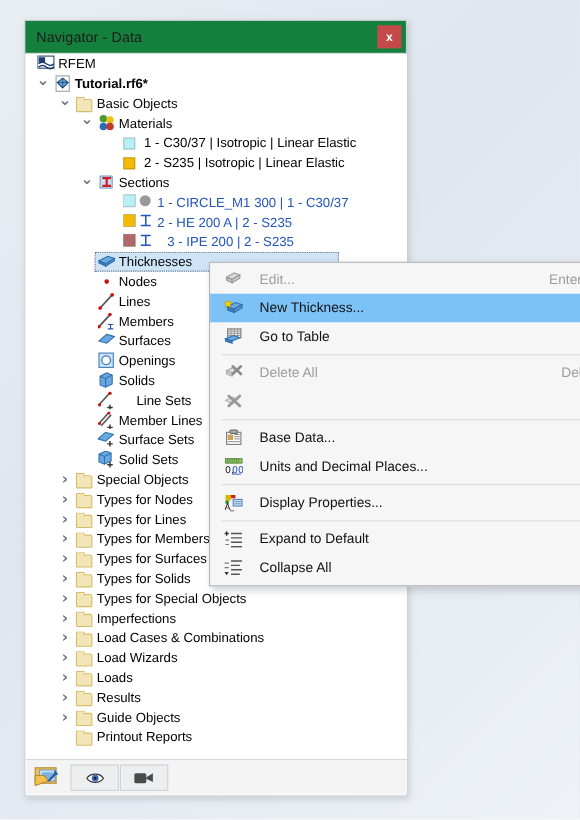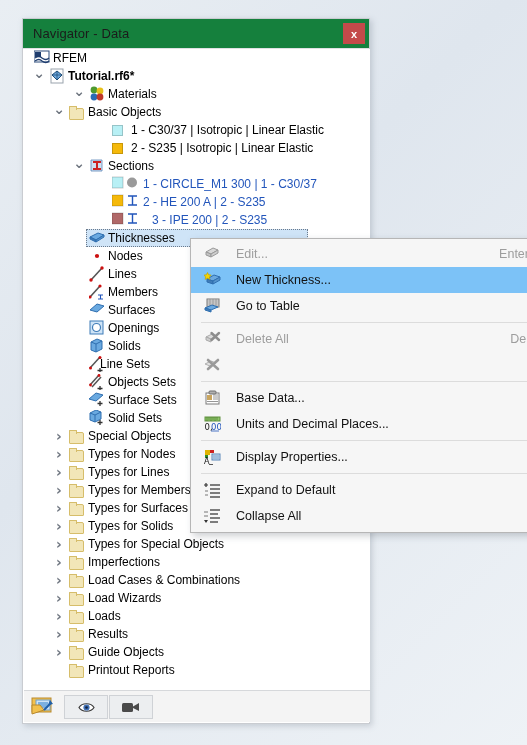--- a/index.html
+++ b/index.html
@@ -125,37 +125,37 @@
         <span class="ico" style="left: 25px;">
           <svg width="16" height="16" viewBox="0 0 16 16">
             <rect x="2" y="1" width="12" height="14" fill="#fff" stroke="#9aa3ad"></rect>
             <path d="M8 3 L13 7 L8 12 L3 7 Z" fill="#6fa8dc" stroke="#1f4e79"></path>
             <path d="M8 3 L8 12 M3 7 L13 7" stroke="#1f4e79" stroke-width=".8"></path>
           </svg>
         </span>
         <span class="lbl bold" style="left: 44px;">Tutorial.rf6*</span>
       </div>
       <div class="row">
+        <span class="arrow down" style="left: 28px;"></span>
+        <span class="ico folder" style="left: 45px;"></span>
+        <span class="lbl" style="left: 64px;">Basic Objects</span>
+      </div>
+      <div class="row">
         <span class="arrow down" style="left: 48px;"></span>
         <span class="ico" style="left: 65px;">
           <svg width="16" height="15" viewBox="0 0 16 15">
             <circle cx="5" cy="4" r="3.4" fill="#4e9a2f"></circle>
             <circle cx="11" cy="5" r="3.4" fill="#e8c11c"></circle>
             <circle cx="5" cy="11" r="3.4" fill="#2a6bb5"></circle>
             <circle cx="11" cy="11" r="3.4" fill="#c0392b"></circle>
           </svg>
         </span>
         <span class="lbl" style="left: 84px;">Materials</span>
       </div>
       <div class="row">
-        <span class="arrow down" style="left: 28px;"></span>
-        <span class="ico folder" style="left: 45px;"></span>
-        <span class="lbl" style="left: 64px;">Basic Objects</span>
-      </div>
-      <div class="row">
         <span class="ico swatch" style="background: rgb(184, 240, 245); left: 88px;"></span>
         <span class="lbl" style="left: 107px;">1 - C30/37 | Isotropic | Linear Elastic</span>
       </div>
       <div class="row">
         <span class="ico swatch" style="background: rgb(245, 185, 10); left: 88px;"></span>
         <span class="lbl" style="left: 107px;">2 - S235 | Isotropic | Linear Elastic</span>
       </div>
       <div class="row">
         <span class="arrow down" style="left: 48px;"></span>
         <span class="ico" style="left: 65px;">
@@ -261,33 +261,33 @@
       </div>
       <div class="row">
         <span class="ico" style="left: 65px;">
           <svg width="16" height="16" viewBox="0 0 16 16">
             <line x1="1" y1="12" x2="11" y2="1" stroke="#555" stroke-width="1.5"></line>
             <circle cx="11" cy="1.5" r="1.5" fill="#cc1111"></circle>
             <circle cx="1.5" cy="12" r="1.5" fill="#cc1111"></circle>
             <path d="M11 12 v5 M8.5 14.5 h5" stroke="#333" stroke-width="1.3"></path>
           </svg>
         </span>
-        <span class="lbl" style="left: 76px;">Line Sets</span>
+        <span class="lbl" style="left: 100px;">Line Sets</span>
       </div>
       <div class="row">
         <span class="ico" style="left: 65px;">
           <svg width="16" height="16" viewBox="0 0 16 16">
             <line x1="1" y1="11" x2="10" y2="1" stroke="#555" stroke-width="1.5"></line>
             <line x1="3" y1="13" x2="12" y2="3" stroke="#555" stroke-width="1.5"></line>
             <circle cx="10" cy="1.5" r="1.4" fill="#cc1111"></circle>
             <circle cx="1.5" cy="11" r="1.4" fill="#cc1111"></circle>
             <path d="M11 12 v5 M8.5 14.5 h5" stroke="#333" stroke-width="1.3"></path>
           </svg>
         </span>
-        <span class="lbl" style="left: 84px;">Objects Sets</span>
+        <span class="lbl" style="left: 84px;">Member Lines</span>
       </div>
       <div class="row">
         <span class="ico" style="left: 65px;">
           <svg width="16" height="16" viewBox="0 0 16 16">
             <path d="M0 7 L7 1 L14 3 L7 9 Z" fill="#6aa9e0" stroke="#2f6fb0"></path>
             <path d="M11 9 v5 M8.5 11.5 h5" stroke="#333" stroke-width="1.3"></path>
           </svg>
         </span>
         <span class="lbl" style="left: 84px;">Surface Sets</span>
       </div>

